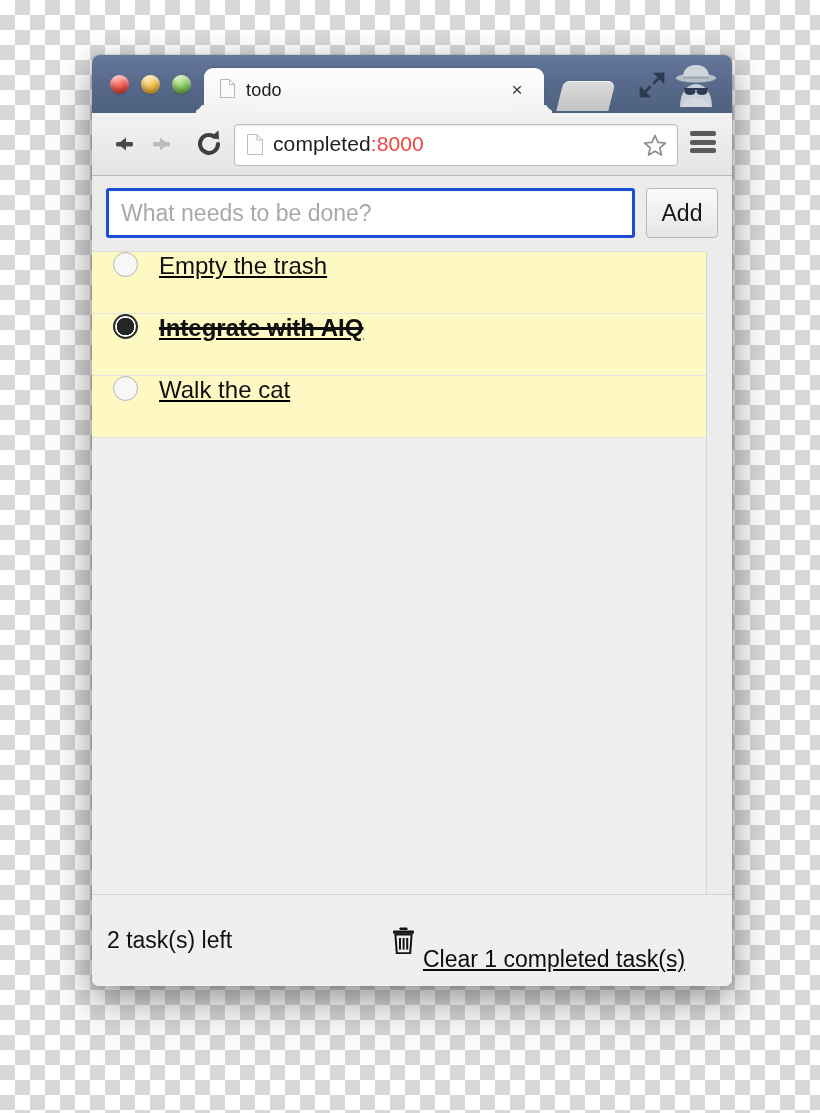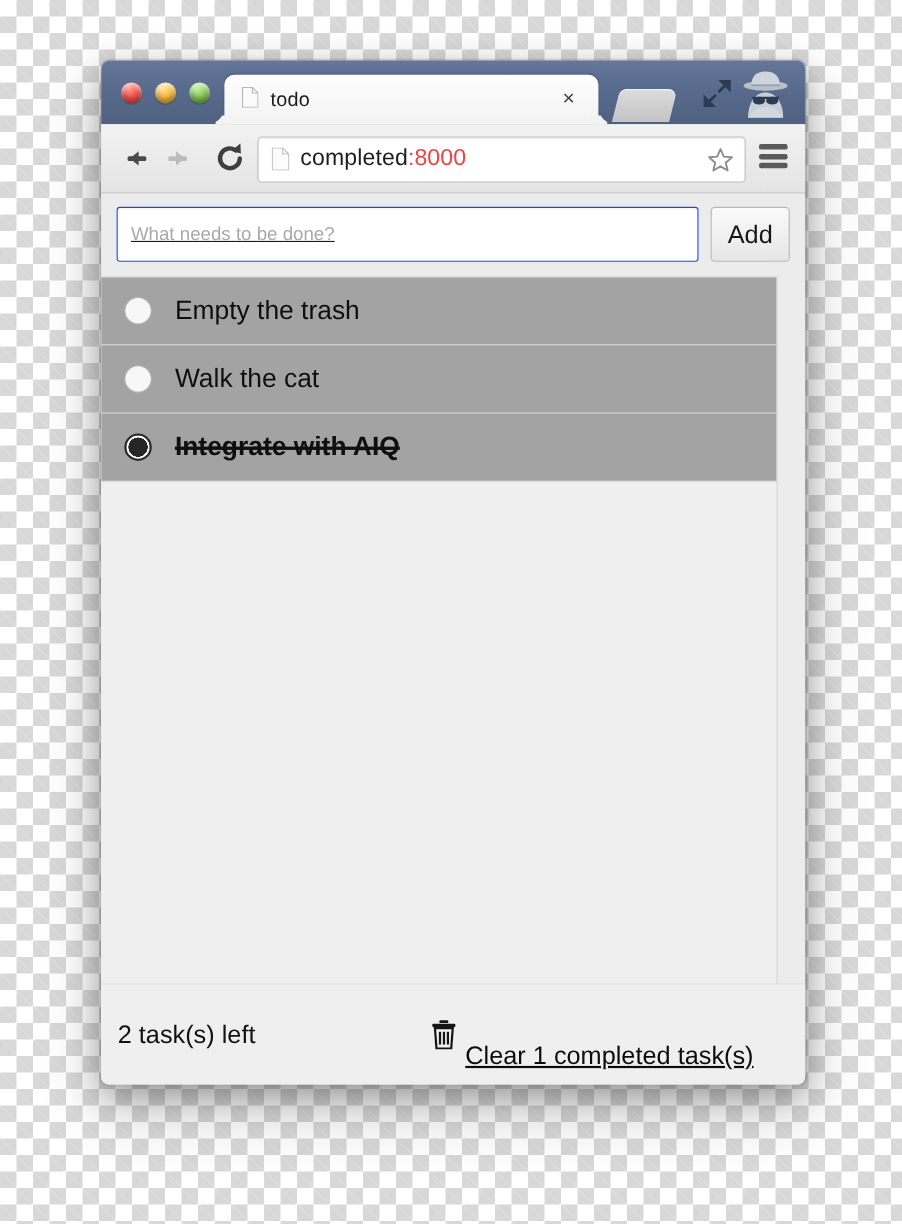--- a/index.html
+++ b/index.html
@@ -195,30 +195,29 @@
     left: 14px; top: 12px;
     width: 612px;
     display: flex;
     align-items: stretch;
     gap: 11px;
   }
   .todo-input {
     flex: 1;
     height: 50px;
     box-sizing: border-box;
-    border: 1px solid #1d4ed8;
+    border: 3px solid #1d4ed8;
     background: #fff;
     border-radius: 3px;
     font-family: "Liberation Sans", sans-serif;
-    font-size: 17px;
+    font-size: 23px;
     color: #1b1b1b;
     padding: 0 12px;
     outline: none;
     box-shadow: inset 0 1px 2px rgba(0,0,0,0.06);
-    text-decoration: underline;
   }
   .todo-input::placeholder { color: #a9a9a9; }
   .add-btn {
     width: 72px;
     height: 50px;
     box-sizing: border-box;
     border: 1px solid #b8b8b8;
     border-radius: 4px;
     background: linear-gradient(to bottom, #fafafa 0%, #e6e6e6 100%);
     font-family: "Liberation Sans", sans-serif;
@@ -233,24 +232,24 @@
     width: 614px;
     height: 728px;
     background: #efefef;
     border-top: 1px solid #dcdcdc;
     border-right: 1px solid #d6d6d6;
     overflow: hidden;
   }
   .todo-item {
     position: relative;
     height: 61px;
-    background: #a3a3a3;
+    background: #fef9c3;
     border-bottom: 1px solid #e2e2e2;
     display: flex;
-    align-items: center;
+    text-decoration: underline;
   }
   .radio {
     margin-left: 21px;
     width: 25px; height: 25px;
     border-radius: 50%;
     box-sizing: border-box;
     border: 1px solid #b4b4b4;
     background: #f7f7f7;
     flex: none;
   }
@@ -397,27 +396,27 @@
     <div class="addrow">
       <input class="todo-input" type="text" placeholder="What needs to be done?" style="">
       <button class="add-btn">Add</button>
     </div>
 
     <div class="list-panel">
       <div class="todo-item">
         <span class="radio"></span>
         <span class="todo-label">Empty the trash</span>
       </div>
+      <div class="todo-item done">
+        <span class="radio checked"></span>
+        <span class="todo-label">Integrate with AIQ</span>
+      </div>
       <div class="todo-item">
         <span class="radio"></span>
         <span class="todo-label">Walk the cat</span>
-      </div>
-      <div class="todo-item done">
-        <span class="radio checked"></span>
-        <span class="todo-label">Integrate with AIQ</span>
       </div>
     </div>
 
     <div class="footer">
       <span class="tasks-left">2 task(s) left</span>
       <div class="clear-group">
         <svg class="trash-icon" viewBox="0 0 23 27">
           <rect x="7.5" y="0.5" width="8" height="2.6" rx="0.8" fill="#141414"></rect>
           <rect x="1" y="3.6" width="21" height="3.2" rx="1" fill="#141414"></rect>
           <path d="M3.4 7.6 H19.6 L18.2 26.2 H4.8 Z" fill="none" stroke="#141414" stroke-width="2"></path>

